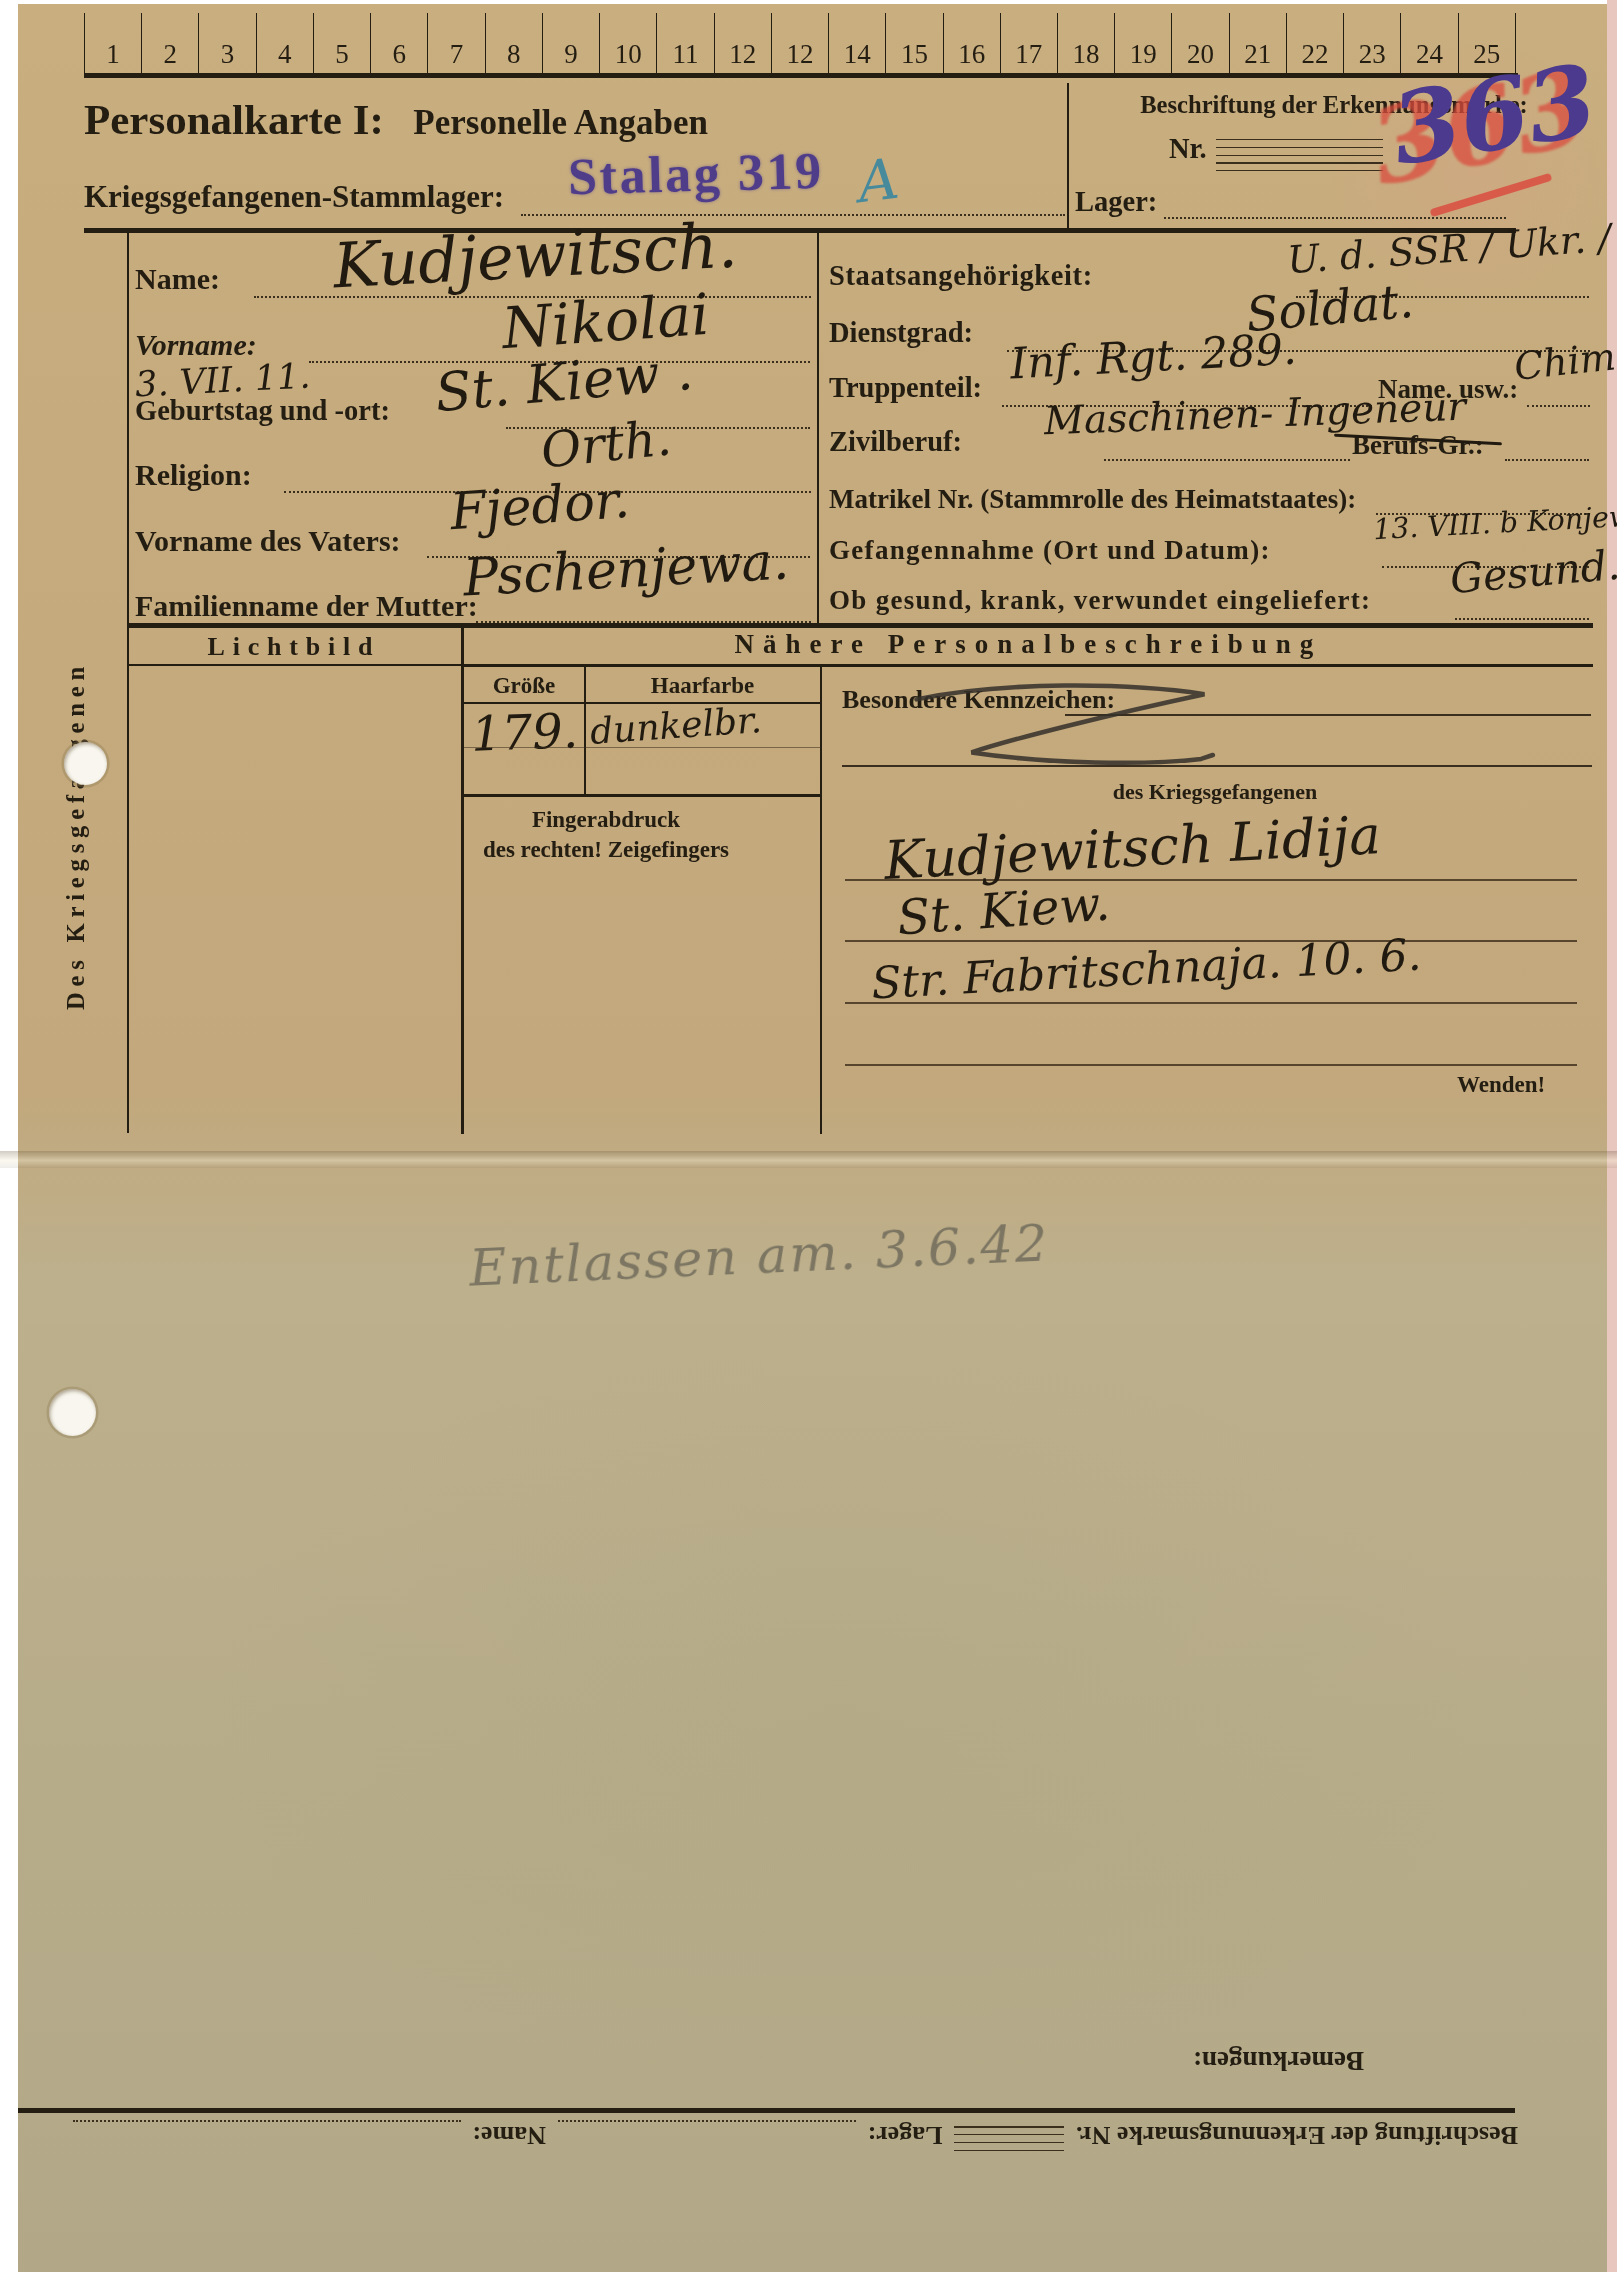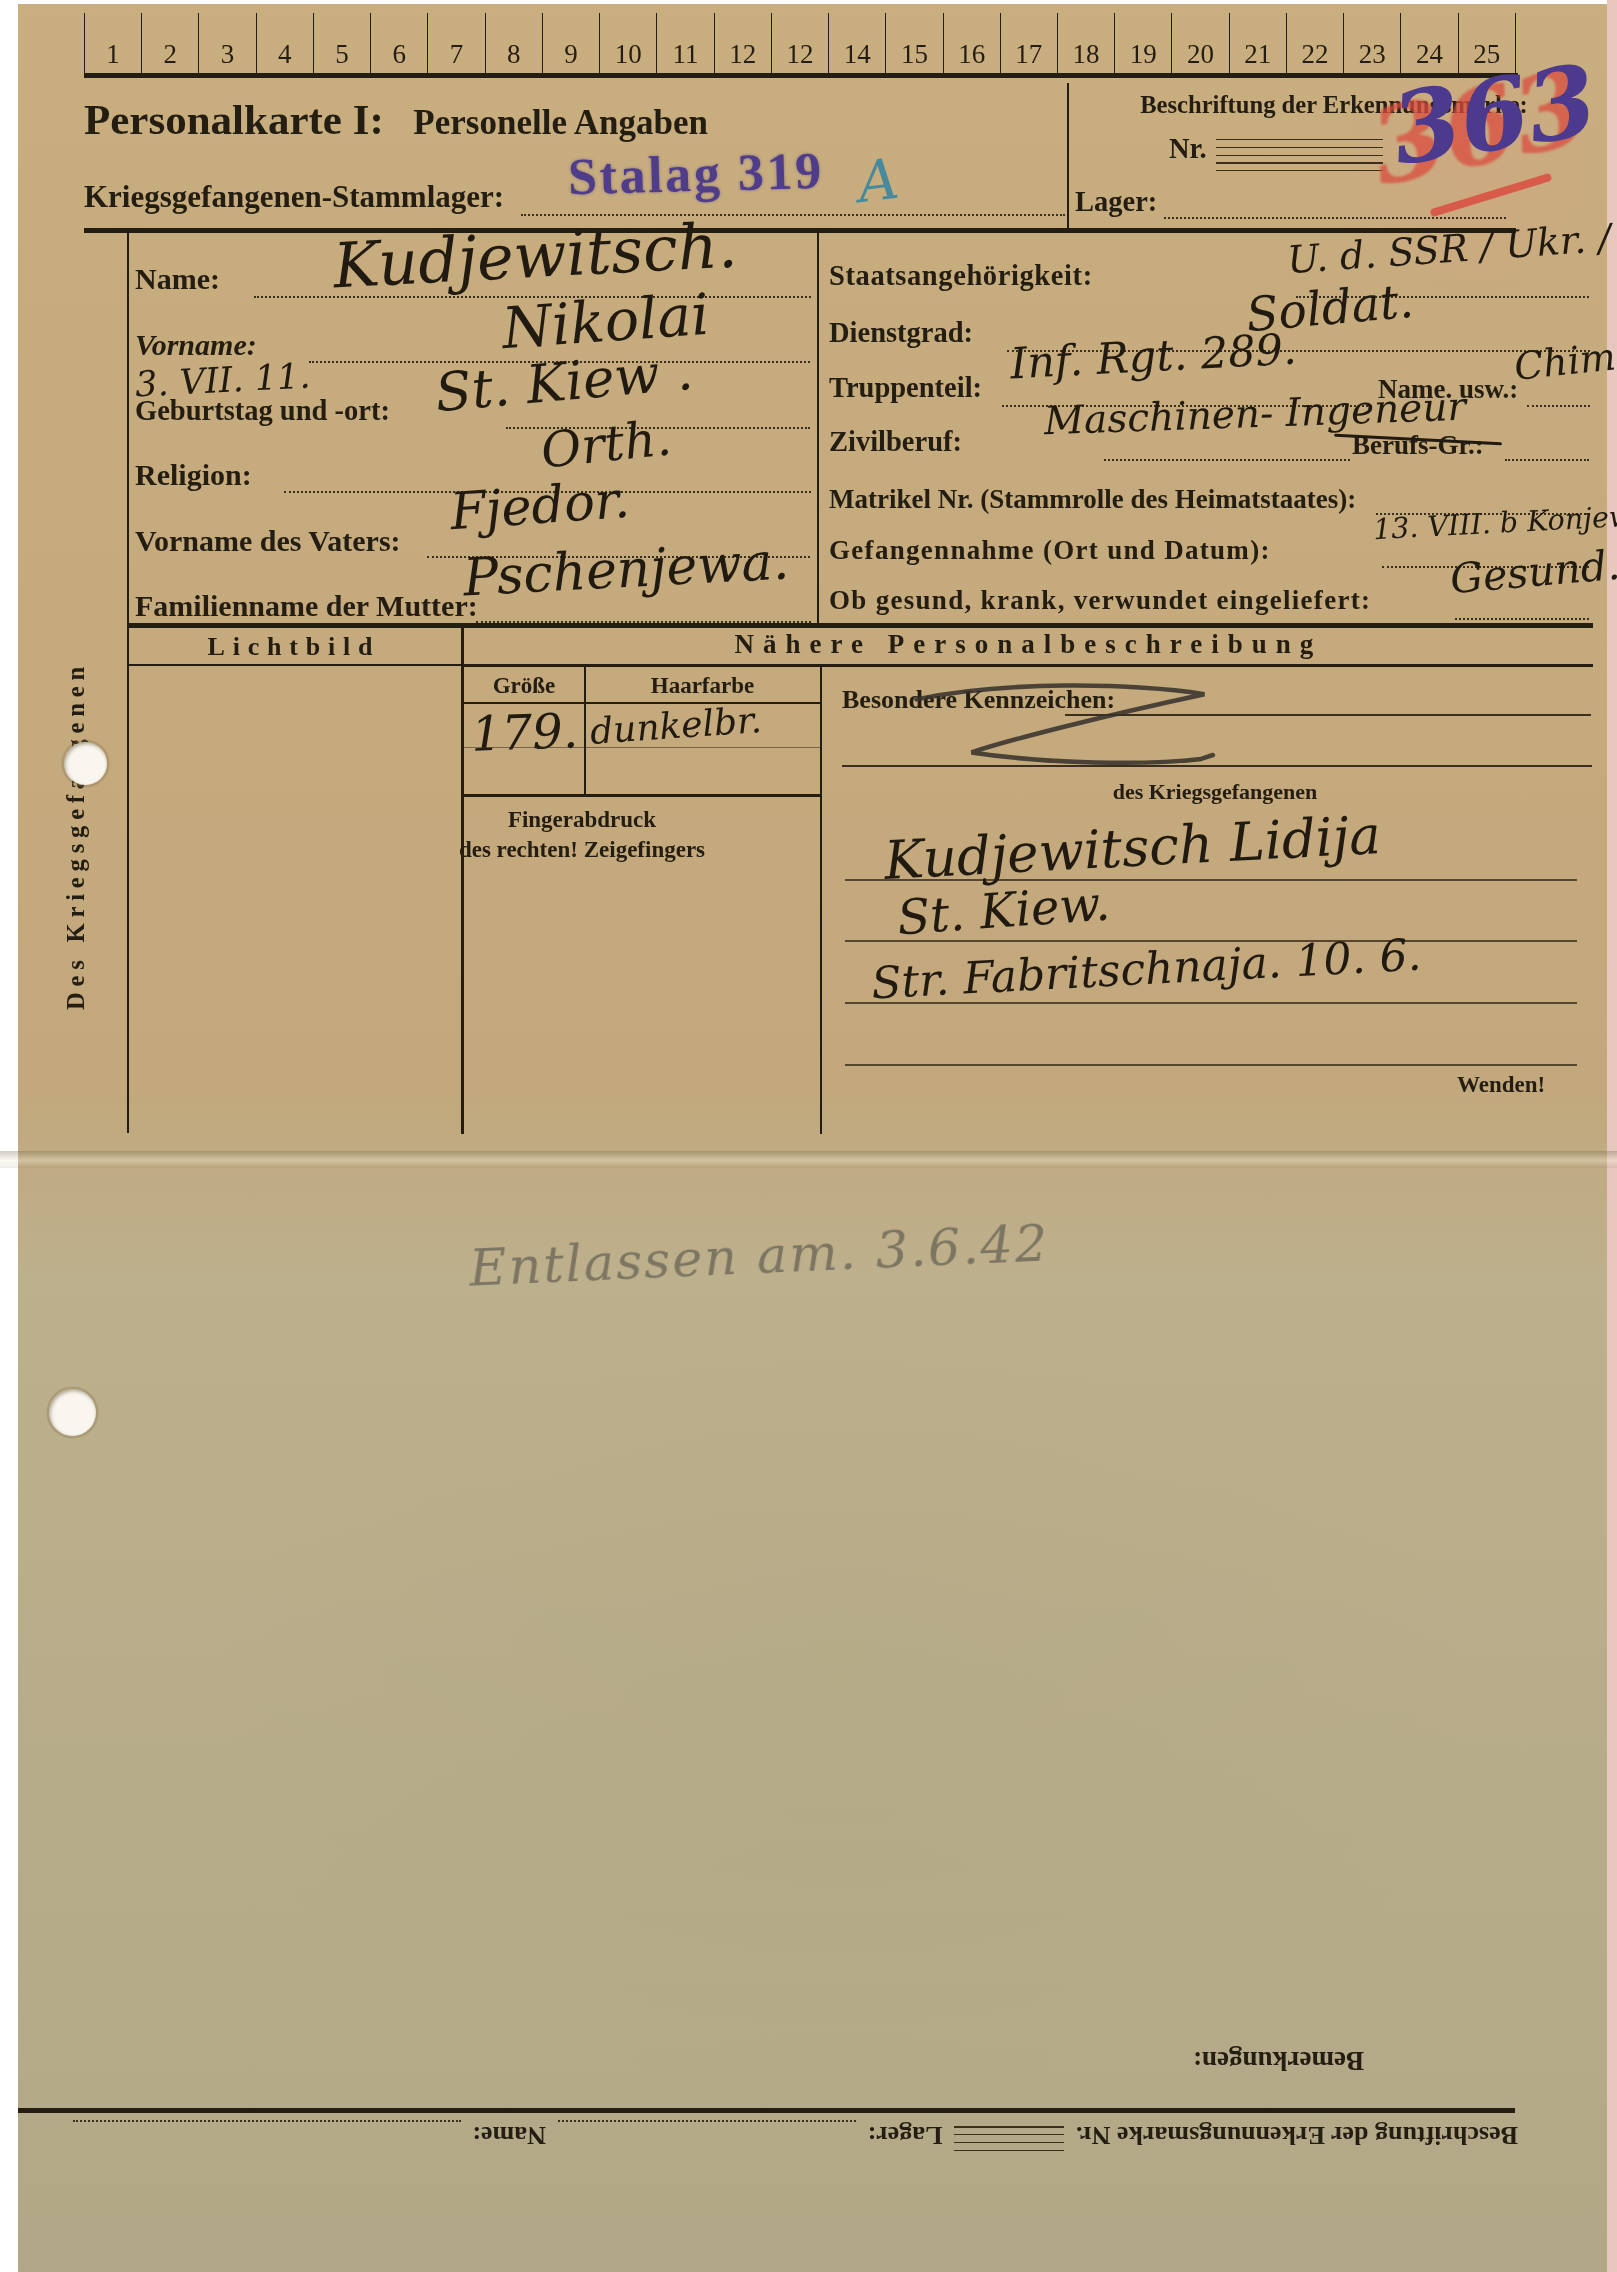--- a/index.html
+++ b/index.html
@@ -165,21 +165,21 @@
 <div class="abs lbl ctr" style="left:464px;top:673px;width:120px;font-size:23px;">Größe</div>
 <div class="abs ink" style="left:584px;top:667px;width:1.9px;height:128px;"></div>
 <div class="abs lbl ctr" style="left:586px;top:673px;width:233px;font-size:23px;">Haarfarbe</div>
 <div class="abs ink" style="left:464px;top:702px;width:356px;height:1.9px;"></div>
 <div class="abs hand" style="left:471px;top:708px;font-size:48px;transform:rotate(-2deg);">179.</div>
 <div class="abs hand" style="left:590px;top:708px;font-size:36px;transform:rotate(-4deg);">dunkelbr.</div>
 <div class="abs" style="left:464px;top:747px;width:356px;height:1.3px;background:rgba(58,46,28,.55);"></div>
 <div class="abs ink" style="left:464px;top:794px;width:356px;height:2.6px;"></div>
 <div class="abs ink" style="left:820px;top:664px;width:1.9px;height:470px;"></div>
 
-<div class="abs lbl ctr" style="left:440px;top:805px;width:284px;font-size:23px;line-height:1.3;font-family:Liberation Serif, serif;">
+<div class="abs lbl ctr" style="left:464px;top:805px;width:284px;font-size:23px;line-height:1.3;font-family:Liberation Serif, serif;">
   <div>Fingerabdruck</div>
   <div>des rechten! Zeigefingers</div>
 </div>
 
 <div class="abs lbl" style="left:842px;top:669px;font-size:26px;margin-top:16px;">Besondere Kennzeichen:</div>
 <div class="abs rule" style="left:1065px;top:714px;width:526px;height:1.9px;"></div>
 <div class="abs rule" style="left:842px;top:765px;width:750px;height:1.9px;"></div>
 <svg class="abs" style="left:900px;top:667px;" width="363" height="110" viewBox="0 0 560 170">
   <path d="M 25,50 C 160,22 350,24 470,42 C 320,74 170,112 110,132 C 230,150 380,152 465,142 l 18,-6" fill="none" stroke="#35302a" stroke-width="7" stroke-linecap="round" opacity="0.85"></path>
 </svg>

